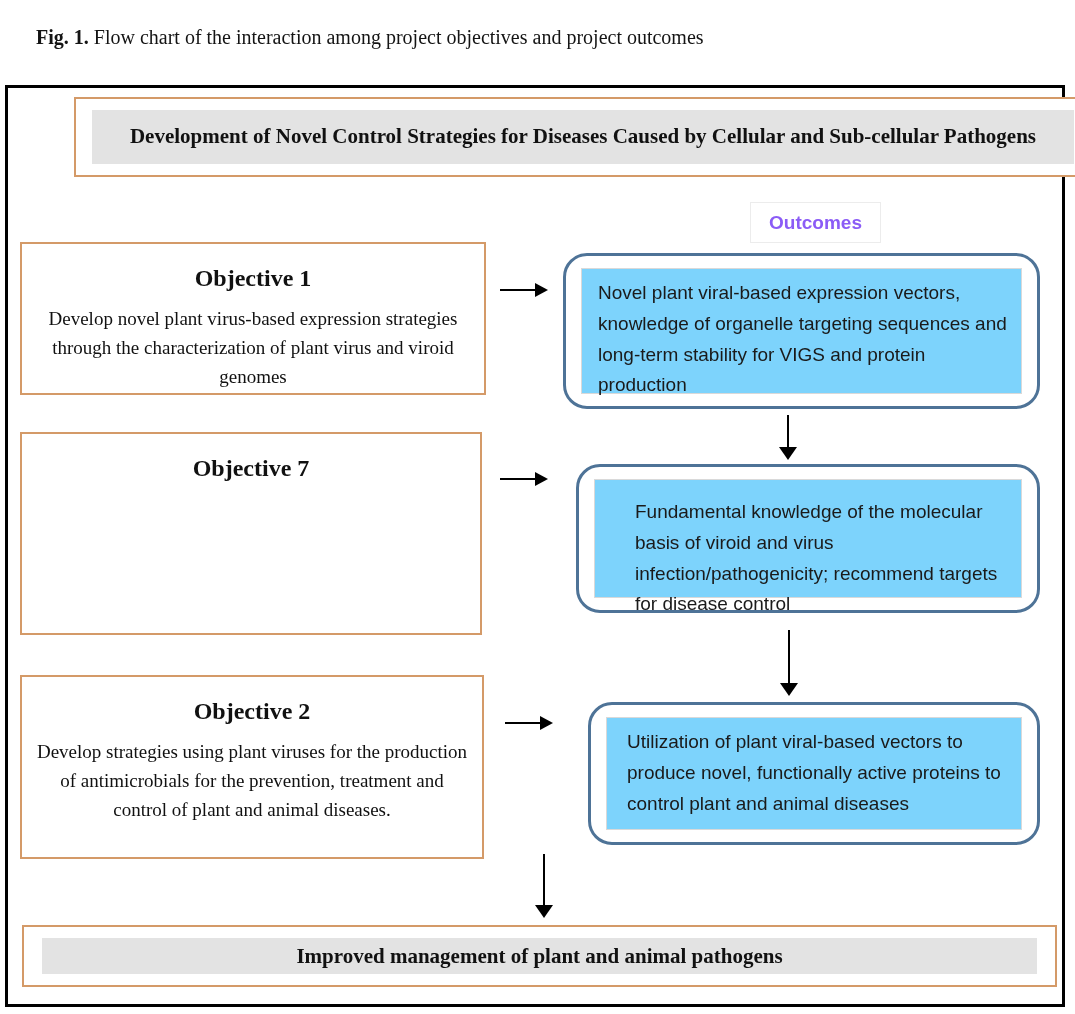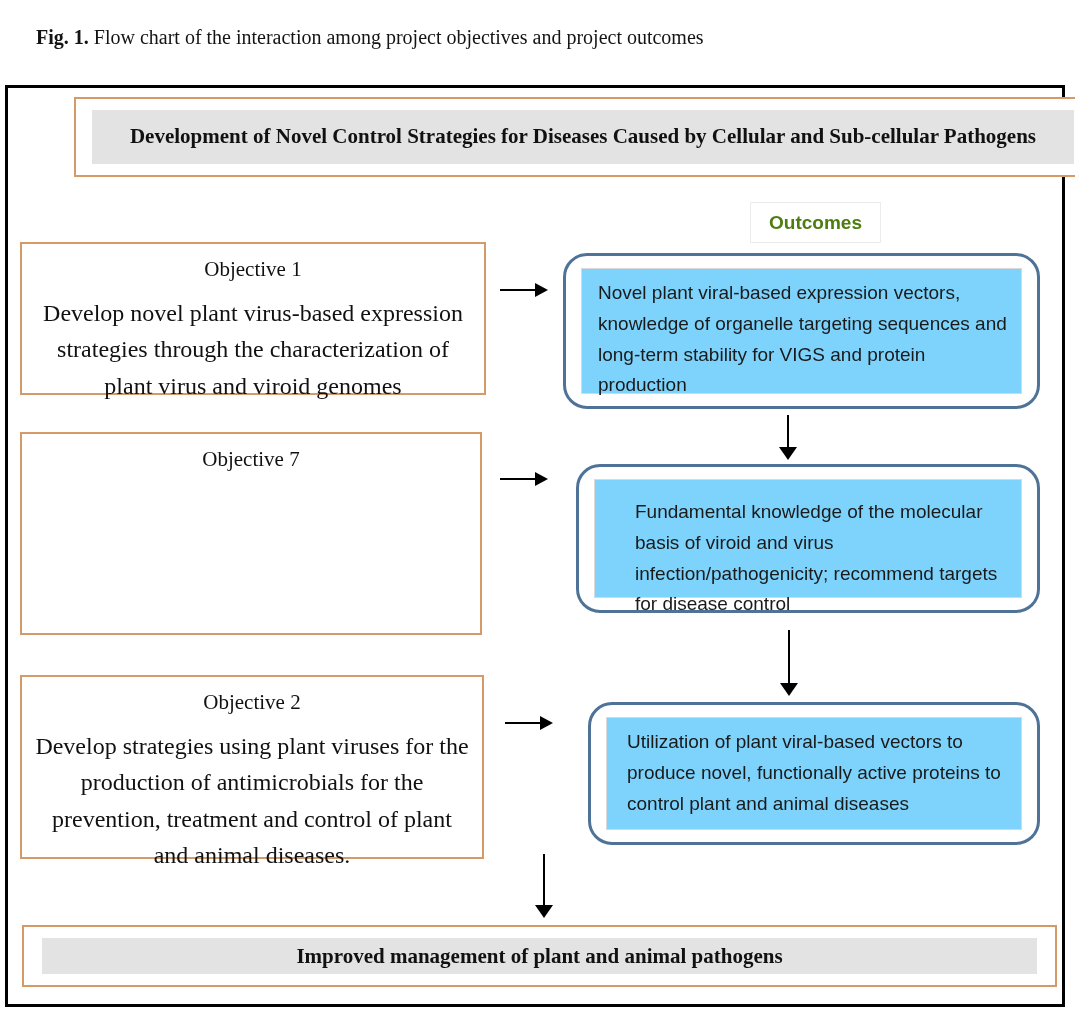--- a/index.html
+++ b/index.html
@@ -27,30 +27,30 @@
   }
   .title-banner { left:35px; top:97px; width:1018px; height:80px; padding:11px 16px;margin-left:39px; }
   .title-banner .banner-inner { font-size:21px; line-height:1.5; padding:0 6px; }
   .footer-banner { left:22px; top:925px; width:1035px; height:62px; padding:11px 18px; }
   .footer-banner .banner-inner { font-size:21px; }
 
   .outcomes-label {
     position:absolute; left:750px; top:202px; width:131px; height:41px;
     background:#fff; border:1px solid #ececec;
     display:flex; align-items:center; justify-content:center;
-    font-family:"Liberation Sans", sans-serif; font-weight:bold; font-size:19px; color:#4d7c0f;
+    font-family:"Liberation Sans", sans-serif; font-weight:bold; font-size:19px; color:#8b5cf6;
   }
 
   
   .objective {
     position:absolute; border:2px solid #d49a68; background:#fff;
     text-align:center; padding:13px 10px 0 10px;
   }
-  .objective .obj-heading { font-weight:normal; font-size:21px; margin-bottom:13px; }
-  .objective .obj-body { font-size:24px; line-height:1.52; }
+  .objective .obj-heading { font-weight:bold; font-size:24px; margin-bottom:13px;margin-top:8px; }
+  .objective .obj-body { font-size:19px; line-height:1.52; }
   .objective-1 { left:20px; top:242px; width:466px; height:153px; }
   .objective-2 { left:20px; top:432px; width:462px; height:203px; }
   .objective-3 { left:20px; top:675px; width:464px; height:184px; }
 
   
   .outcome {
     position:absolute; border:3px solid #4e7397; border-radius:24px;
     background:#fff; padding:12px 15px;
   }
   .outcome-inner {

